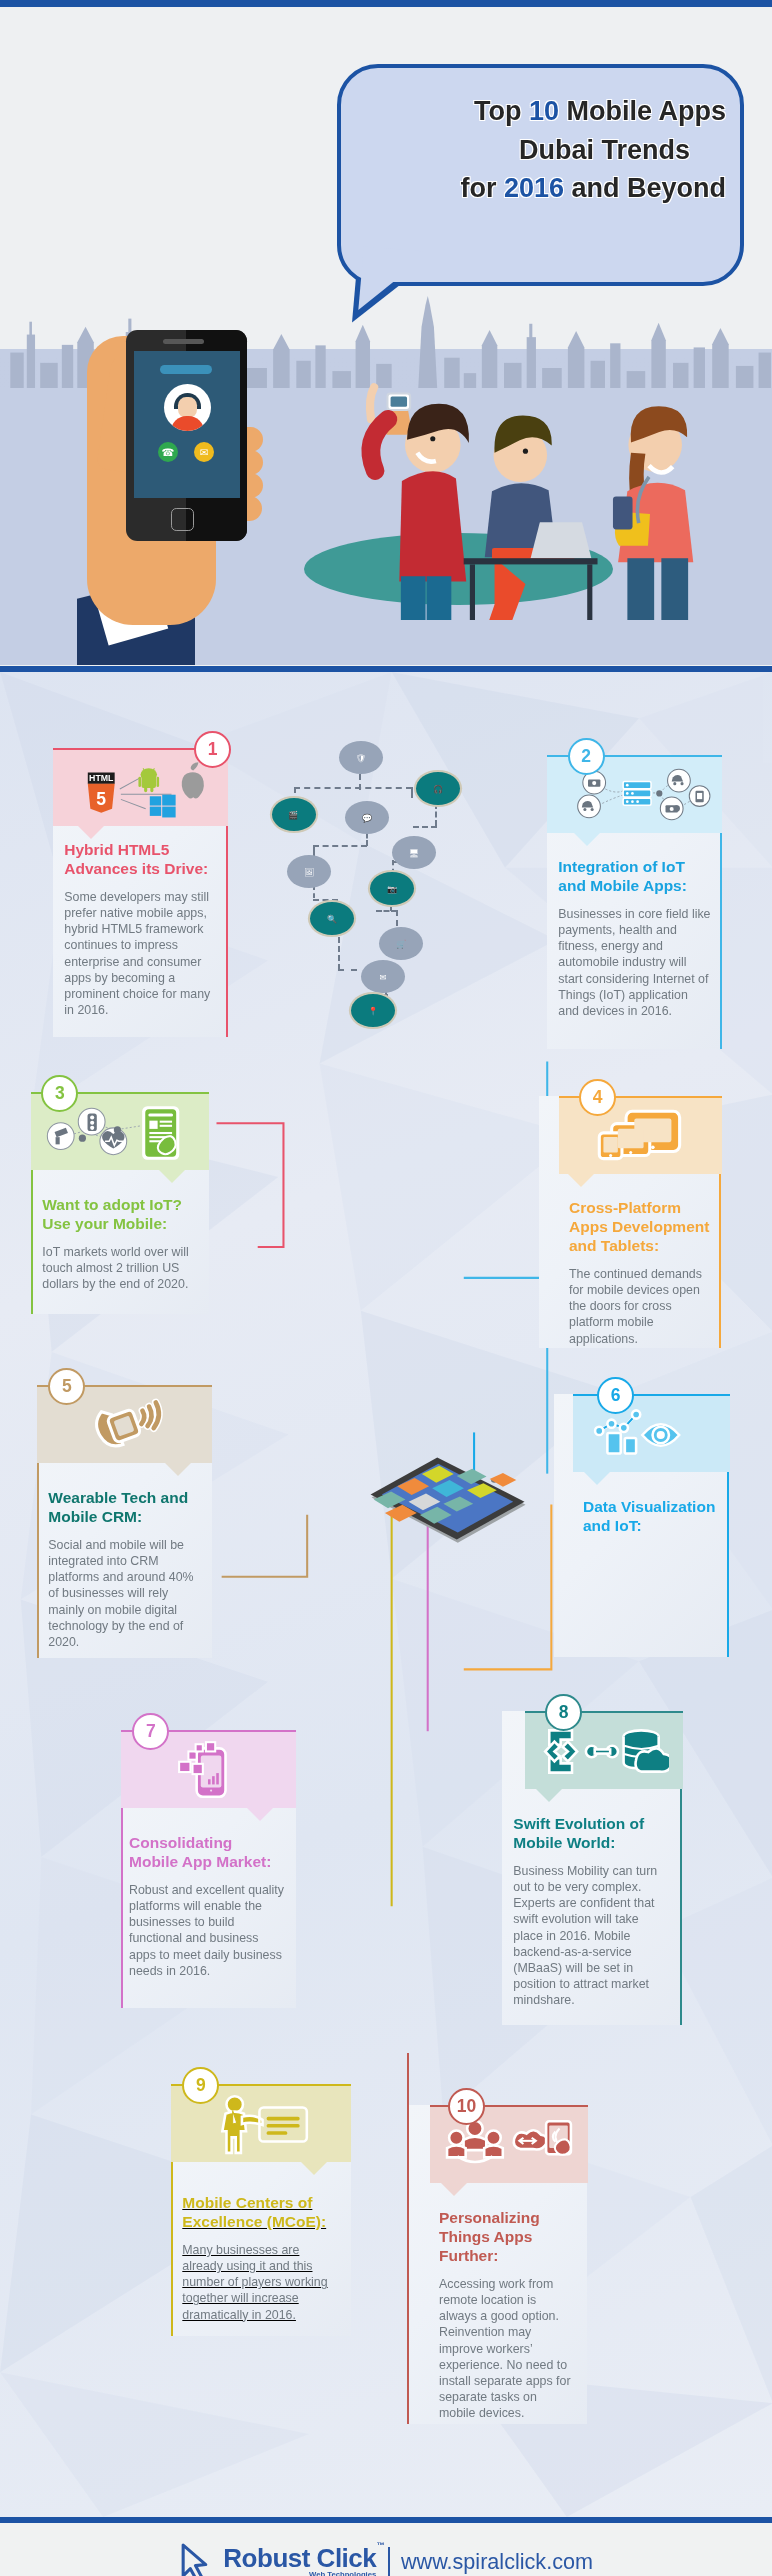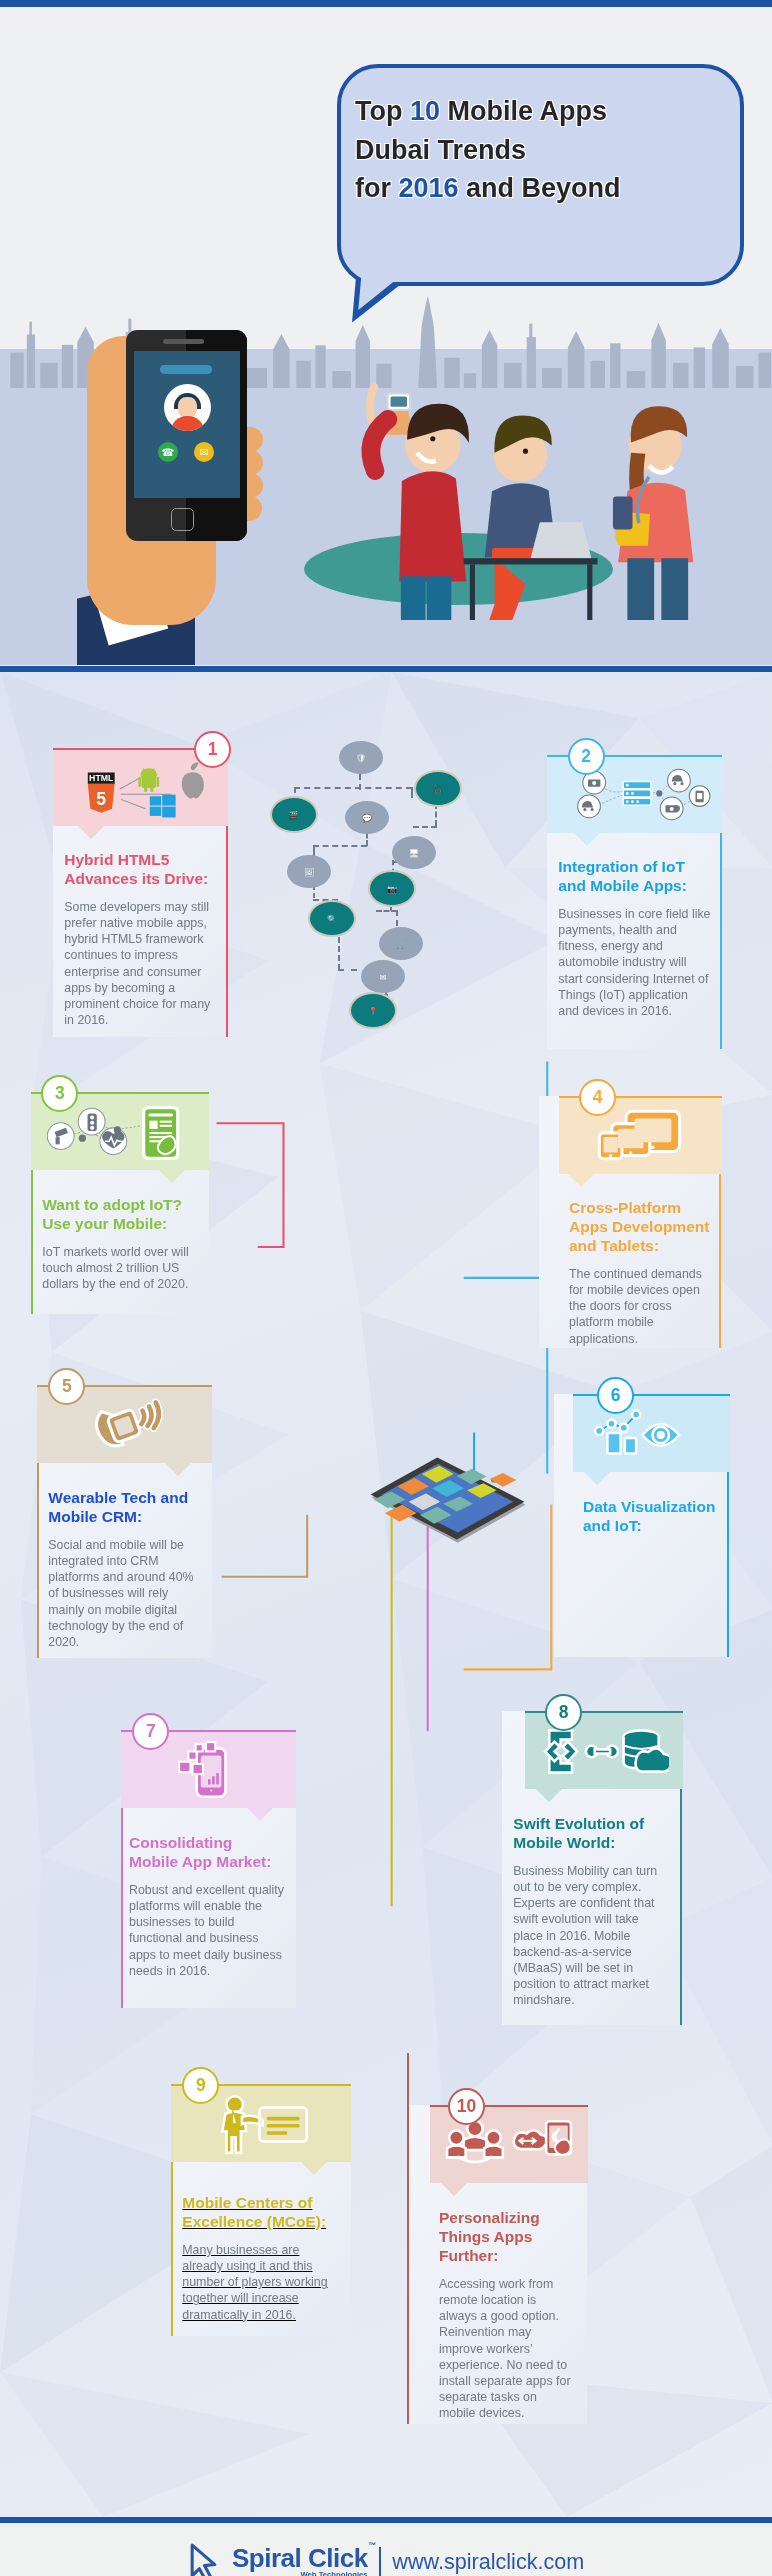--- a/index.html
+++ b/index.html
@@ -48,21 +48,21 @@
   }
   .bubble-tail2 {
     position:absolute; left:361px; top:242px; width:0;height:0;
     border-top:64px solid #ccd7ef;
     border-right:67px solid transparent;
     transform:rotate(5deg);
     z-index:7;
   }
   .title {
     position:absolute; left:355px; top:85px; width:371px;
-    text-align:left; z-index:9;
+    text-align:right; z-index:9;
     font-weight:bold; font-size:27px; line-height:1.42;
     color:#262626;
     text-shadow: 1px 1px 0 #fff, -1px -1px 0 #fff, 1px -1px 0 #fff, -1px 1px 0 #fff;
   }
   .title .blue { color:#1c53a4; }
   .title-l2 { padding-right:36px; }
 
   
   .hand-wrap { position:absolute; left:77px; top:216px; z-index:8; }
   .sleeve {
@@ -440,21 +440,21 @@
         <g>
           <rect x="168" y="76" width="22" height="18" fill="#21a2e0"></rect>
             <rect x="192" y="73" width="26" height="21" fill="#21a2e0"></rect>
           <rect x="168" y="96" width="22" height="18" fill="#21a2e0"></rect>
             <rect x="192" y="96" width="26" height="21" fill="#21a2e0"></rect>
         </g>
       </svg>
     </div>
     <div class="notch" style="left:25px;top:78px;border-top:13.4px solid #f6d2d9;"></div>
     <div class="badge" style="right:-3.1px;top:-17.5px;border-color:#e8536b;color:#e8536b;">1</div>
-    <div class="card-body" style="top:103px;">
+    <div class="card-body" style="top:93px;">
       <div class="card-title" style="color:#e8536b;">Hybrid HTML5 Advances its Drive:</div>
       <div class="card-text">Some developers may still prefer native mobile apps, hybrid HTML5 framework continues to impress enterprise and consumer apps by becoming a prominent choice for many in 2016.</div>
     </div>
   </div>
 
   <div class="card" style="left:547px;top:755px;width:175px;height:294px;">
     <div class="card-shadow"></div>
     <div class="card-head" style="background:#3fb6e8;"></div>
     <div class="side-rail" style="right:0;top:0;height:294px;background:#3fb6e8;"></div>
     <div class="card-img" style="background:#d2edf9;">
@@ -610,21 +610,21 @@
           <path d="M124 62 q14 -18 3 -38" stroke="#fff" stroke-width="15"></path>
           <path d="M124 62 q14 -18 3 -38"></path>
           <path d="M136 66 q18 -24 4 -50" stroke="#fff" stroke-width="15"></path>
           <path d="M136 66 q18 -24 4 -50"></path>
         </g>
       </svg>
     </div>
     <div class="notch" style="left:128px;top:78px;border-top:13.4px solid #e3ddd2;"></div>
     <div class="badge" style="left:11.3px;top:-17.5px;border-color:#c19a63;color:#c19a63;">5</div>
     <div class="card-body" style="top:104px;">
-      <div class="card-title" style="color:#1d4ed8;">Wearable Tech and Mobile CRM:</div>
+      <div class="card-title" style="color:#0f766e;">Wearable Tech and Mobile CRM:</div>
       <div class="card-text">Social and mobile will be integrated into CRM platforms and around 40% of businesses will rely mainly on mobile digital technology by the end of 2020.</div>
     </div>
   </div>
 
   <div class="card" style="left:554px;top:1394px;width:175px;height:263px;">
     <div class="card-shadow"></div>
     <div class="card-head" style="left:18.5px;width:157px;background:#18a9e8;"></div>
     <div class="side-rail" style="right:0;top:0;height:263px;background:#18a9e8;"></div>
     <div class="card-img" style="left:18.5px;width:157px;background:#cbe9f7;">
       <svg width="118" height="57" viewBox="0 0 230 110">
@@ -793,21 +793,21 @@
 
   <div class="rule-foot-top"></div>
 
   <div class="footer">
     <div class="logo-row">
       <svg class="logo-mark" viewBox="0 0 62 74">
         <path d="M6 4 L6 64 L20 50 L32 72 L42 66 L30 44 L50 42 Z" fill="none" stroke="#2a57a5" stroke-width="6" stroke-linejoin="round"></path>
       </svg>
       <div>
         <div class="logo-text">
-          <span>Spiral Click</span><span class="logo-tm">™</span>
+          <span>Robust Click</span><span class="logo-tm">™</span>
         </div>
         <div class="logo-sub">Web Technologies</div>
       </div>
       <div class="logo-div"></div>
       <div class="logo-url">www.spiralclick.com</div>
     </div>
   </div>
 
 </div>
 

